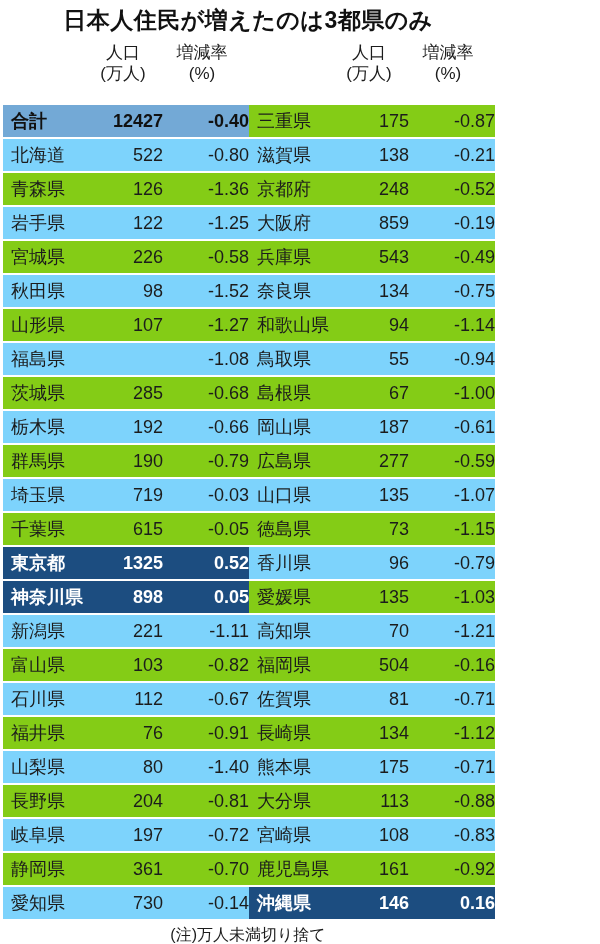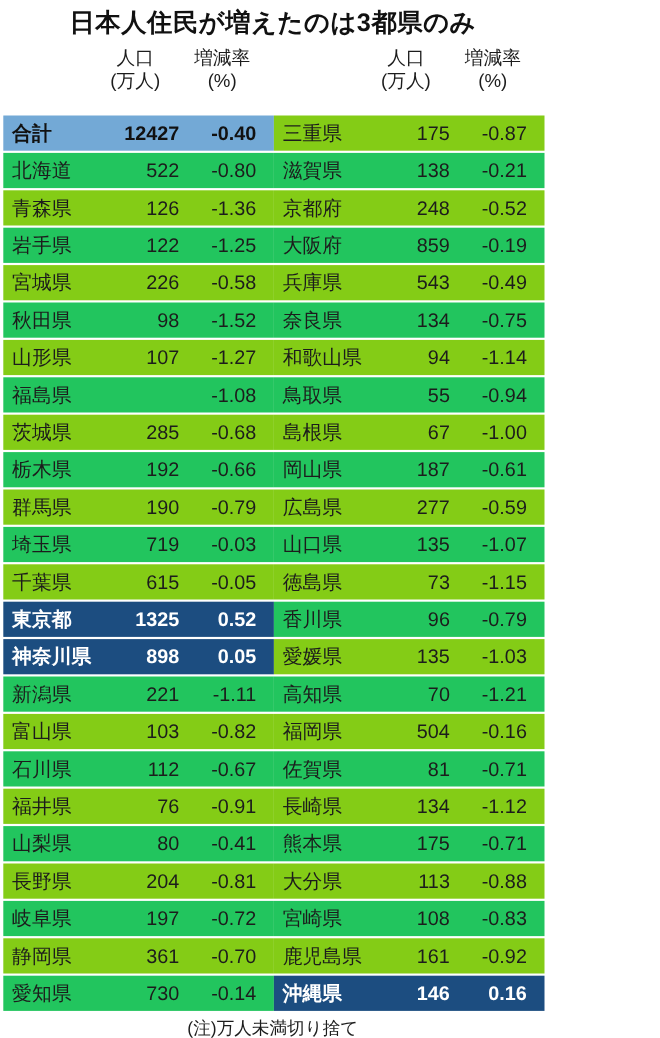--- a/index.html
+++ b/index.html
@@ -39,25 +39,25 @@
   .thead .hname { flex: 1; }
   .thead .hpop  { width: 80px; text-align: center; }
   .thead .hrate { width: 86px; text-align: center; padding-right: 8px; }
   .hcell div { white-space: nowrap; }
   .row {
     display: flex;
     height: 32px;
     line-height: 32px;
     margin-bottom: 2px;
     font-size: 18px;
-    background: #22c55e;
+    background: #7dd3fc;
   }
   .row .name { flex: 1; padding-left: 8px; text-align: left; white-space: nowrap; }
   .row .pop  { width: 80px; text-align: right; }
-  .row .rate { width: 86px; text-align: right; padding-right: 16px; }
+  .row .rate { width: 86px; text-align: right; padding-right: 0; }
   .row.alt   { background: #84cc16; }
   .row.total { background: #73a9d6; font-weight: bold; color: #111; }
   .row.hl    { background: #1c4d80; font-weight: bold; color: #ffffff; }
   .footnote {
     margin-top: 4px;
     text-align: center;
     font-size: 16px;
     color: #1c1c1c;
   }
 </style>
@@ -173,21 +173,21 @@
     <span class="rate">-0.67</span>
   </div>
           <div class="row alt">
     <span class="name">福井県</span>
     <span class="pop">76</span>
     <span class="rate">-0.91</span>
   </div>
           <div class="row">
     <span class="name">山梨県</span>
     <span class="pop">80</span>
-    <span class="rate">-0.41</span>
+    <span class="rate">-1.40</span>
   </div>
           <div class="row alt">
     <span class="name">長野県</span>
     <span class="pop">204</span>
     <span class="rate">-0.81</span>
   </div>
           <div class="row">
     <span class="name">岐阜県</span>
     <span class="pop">197</span>
     <span class="rate">-0.72</span>

